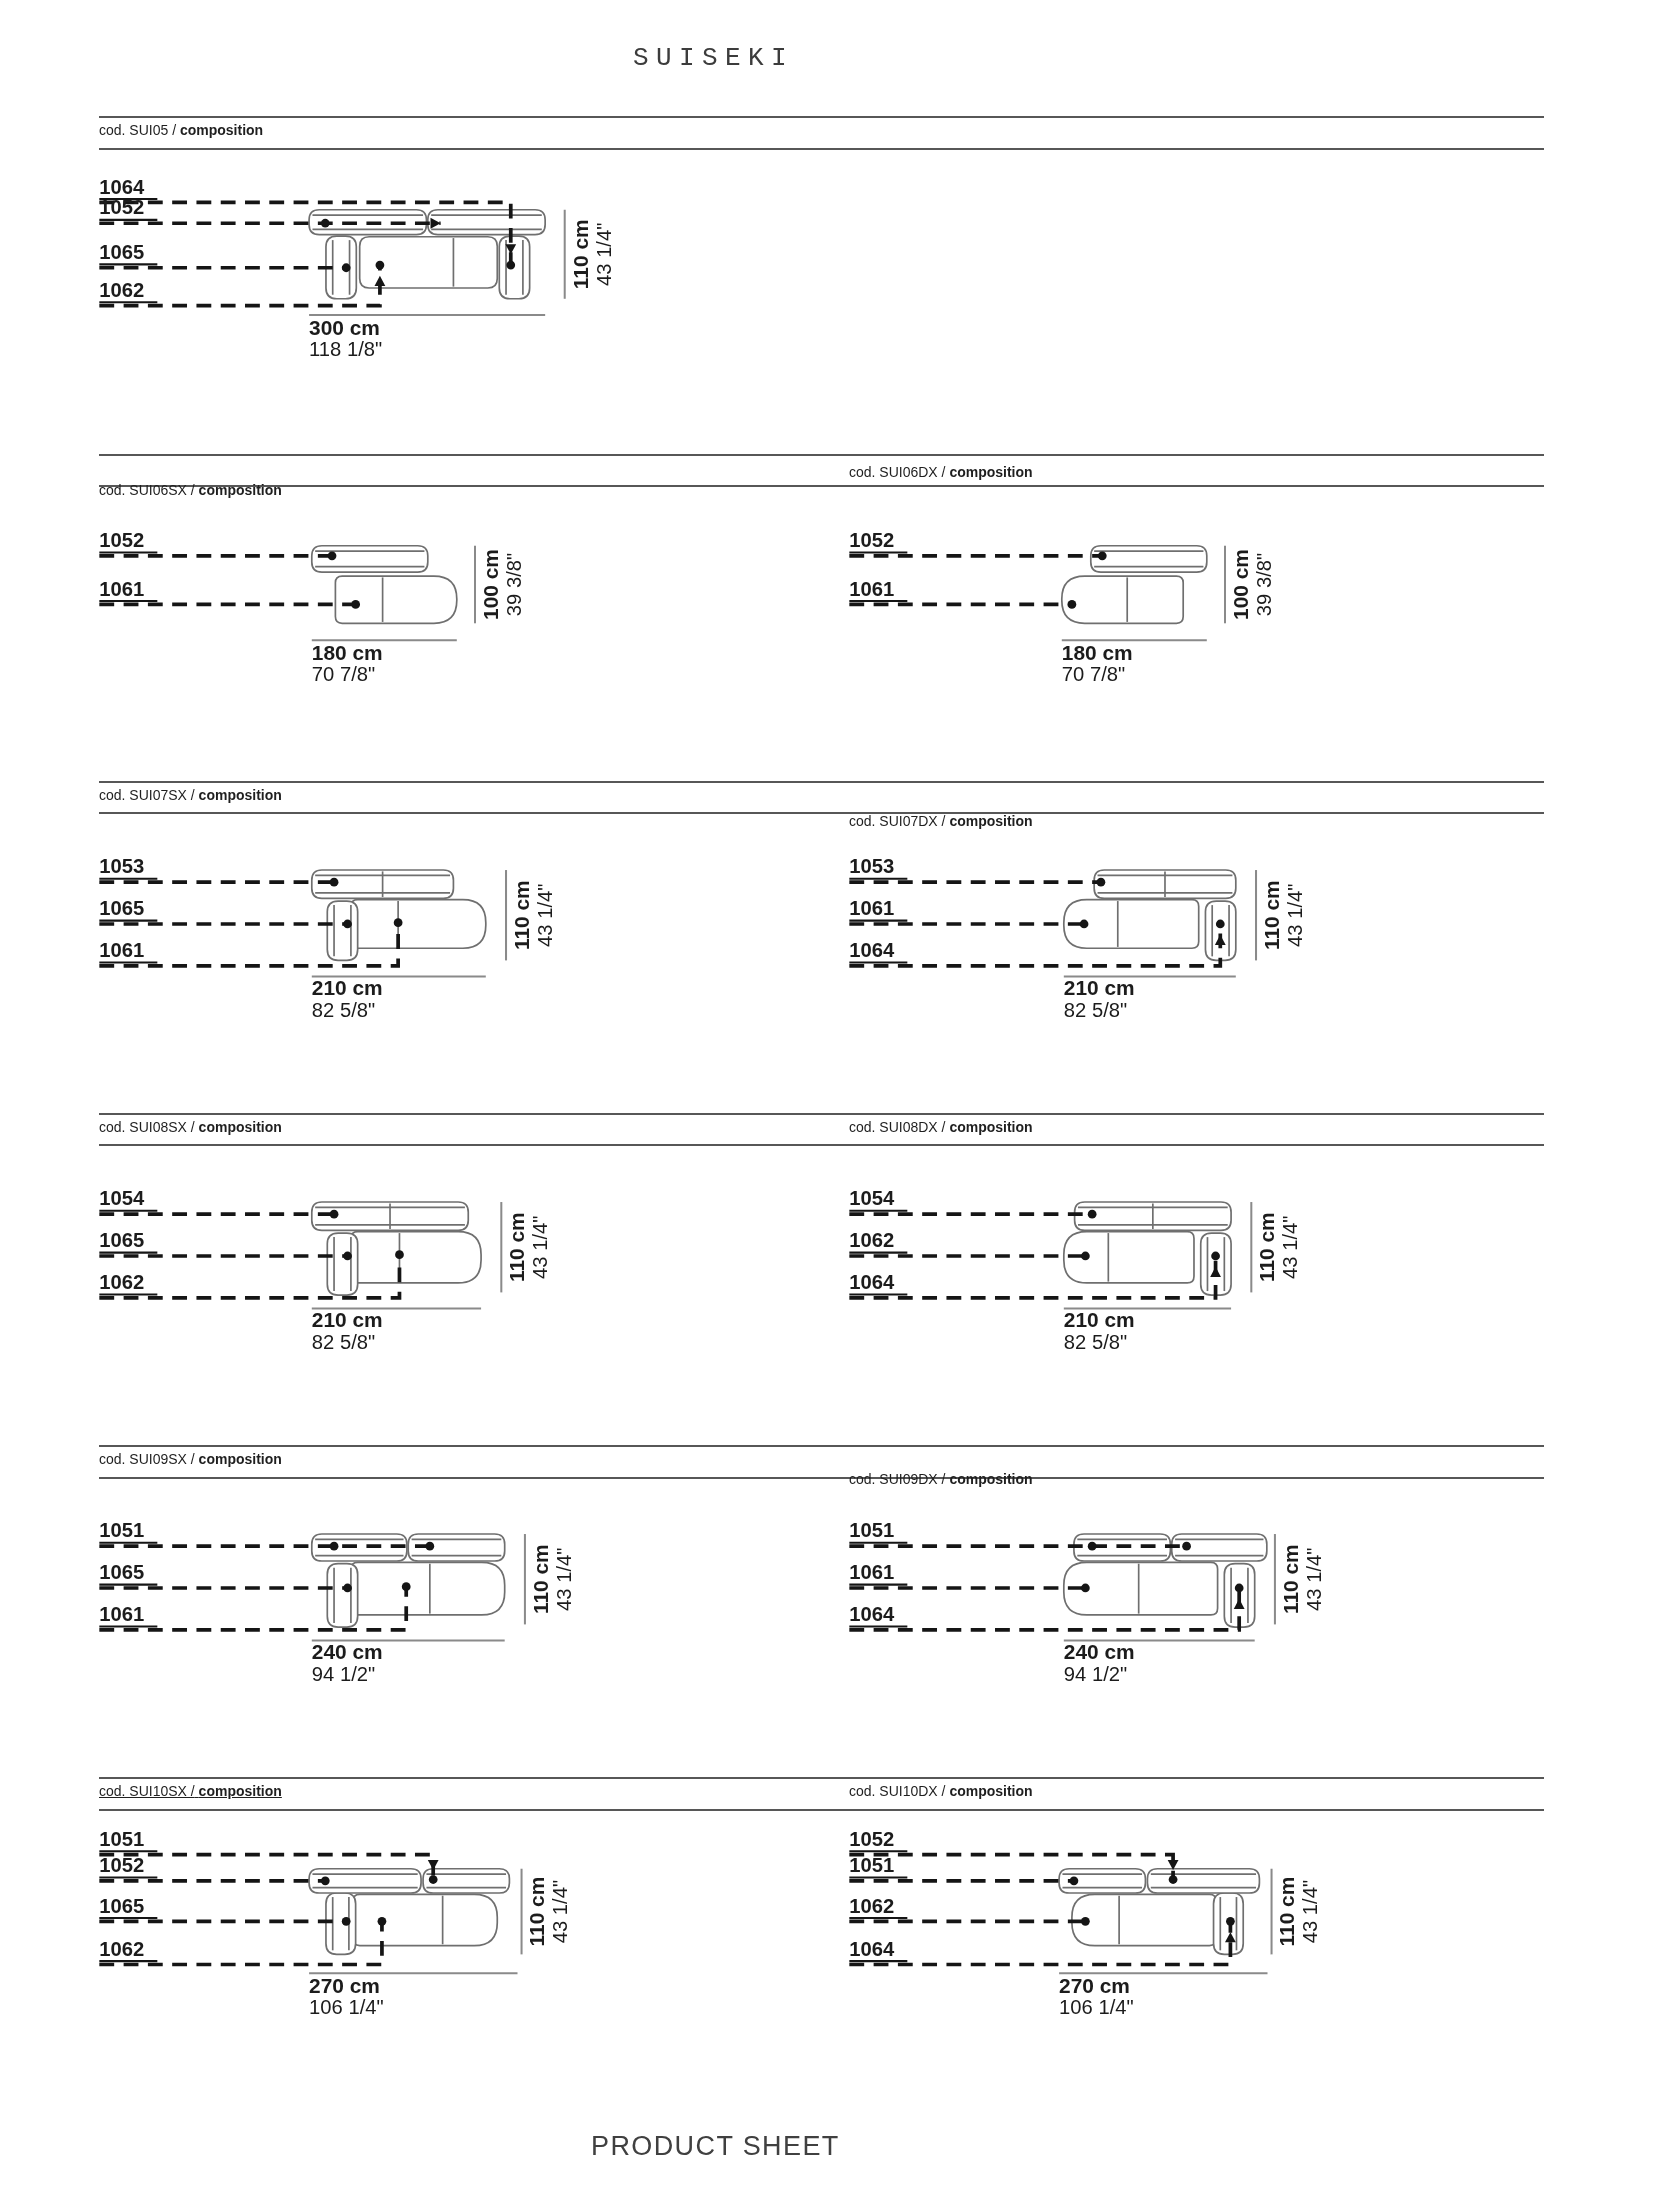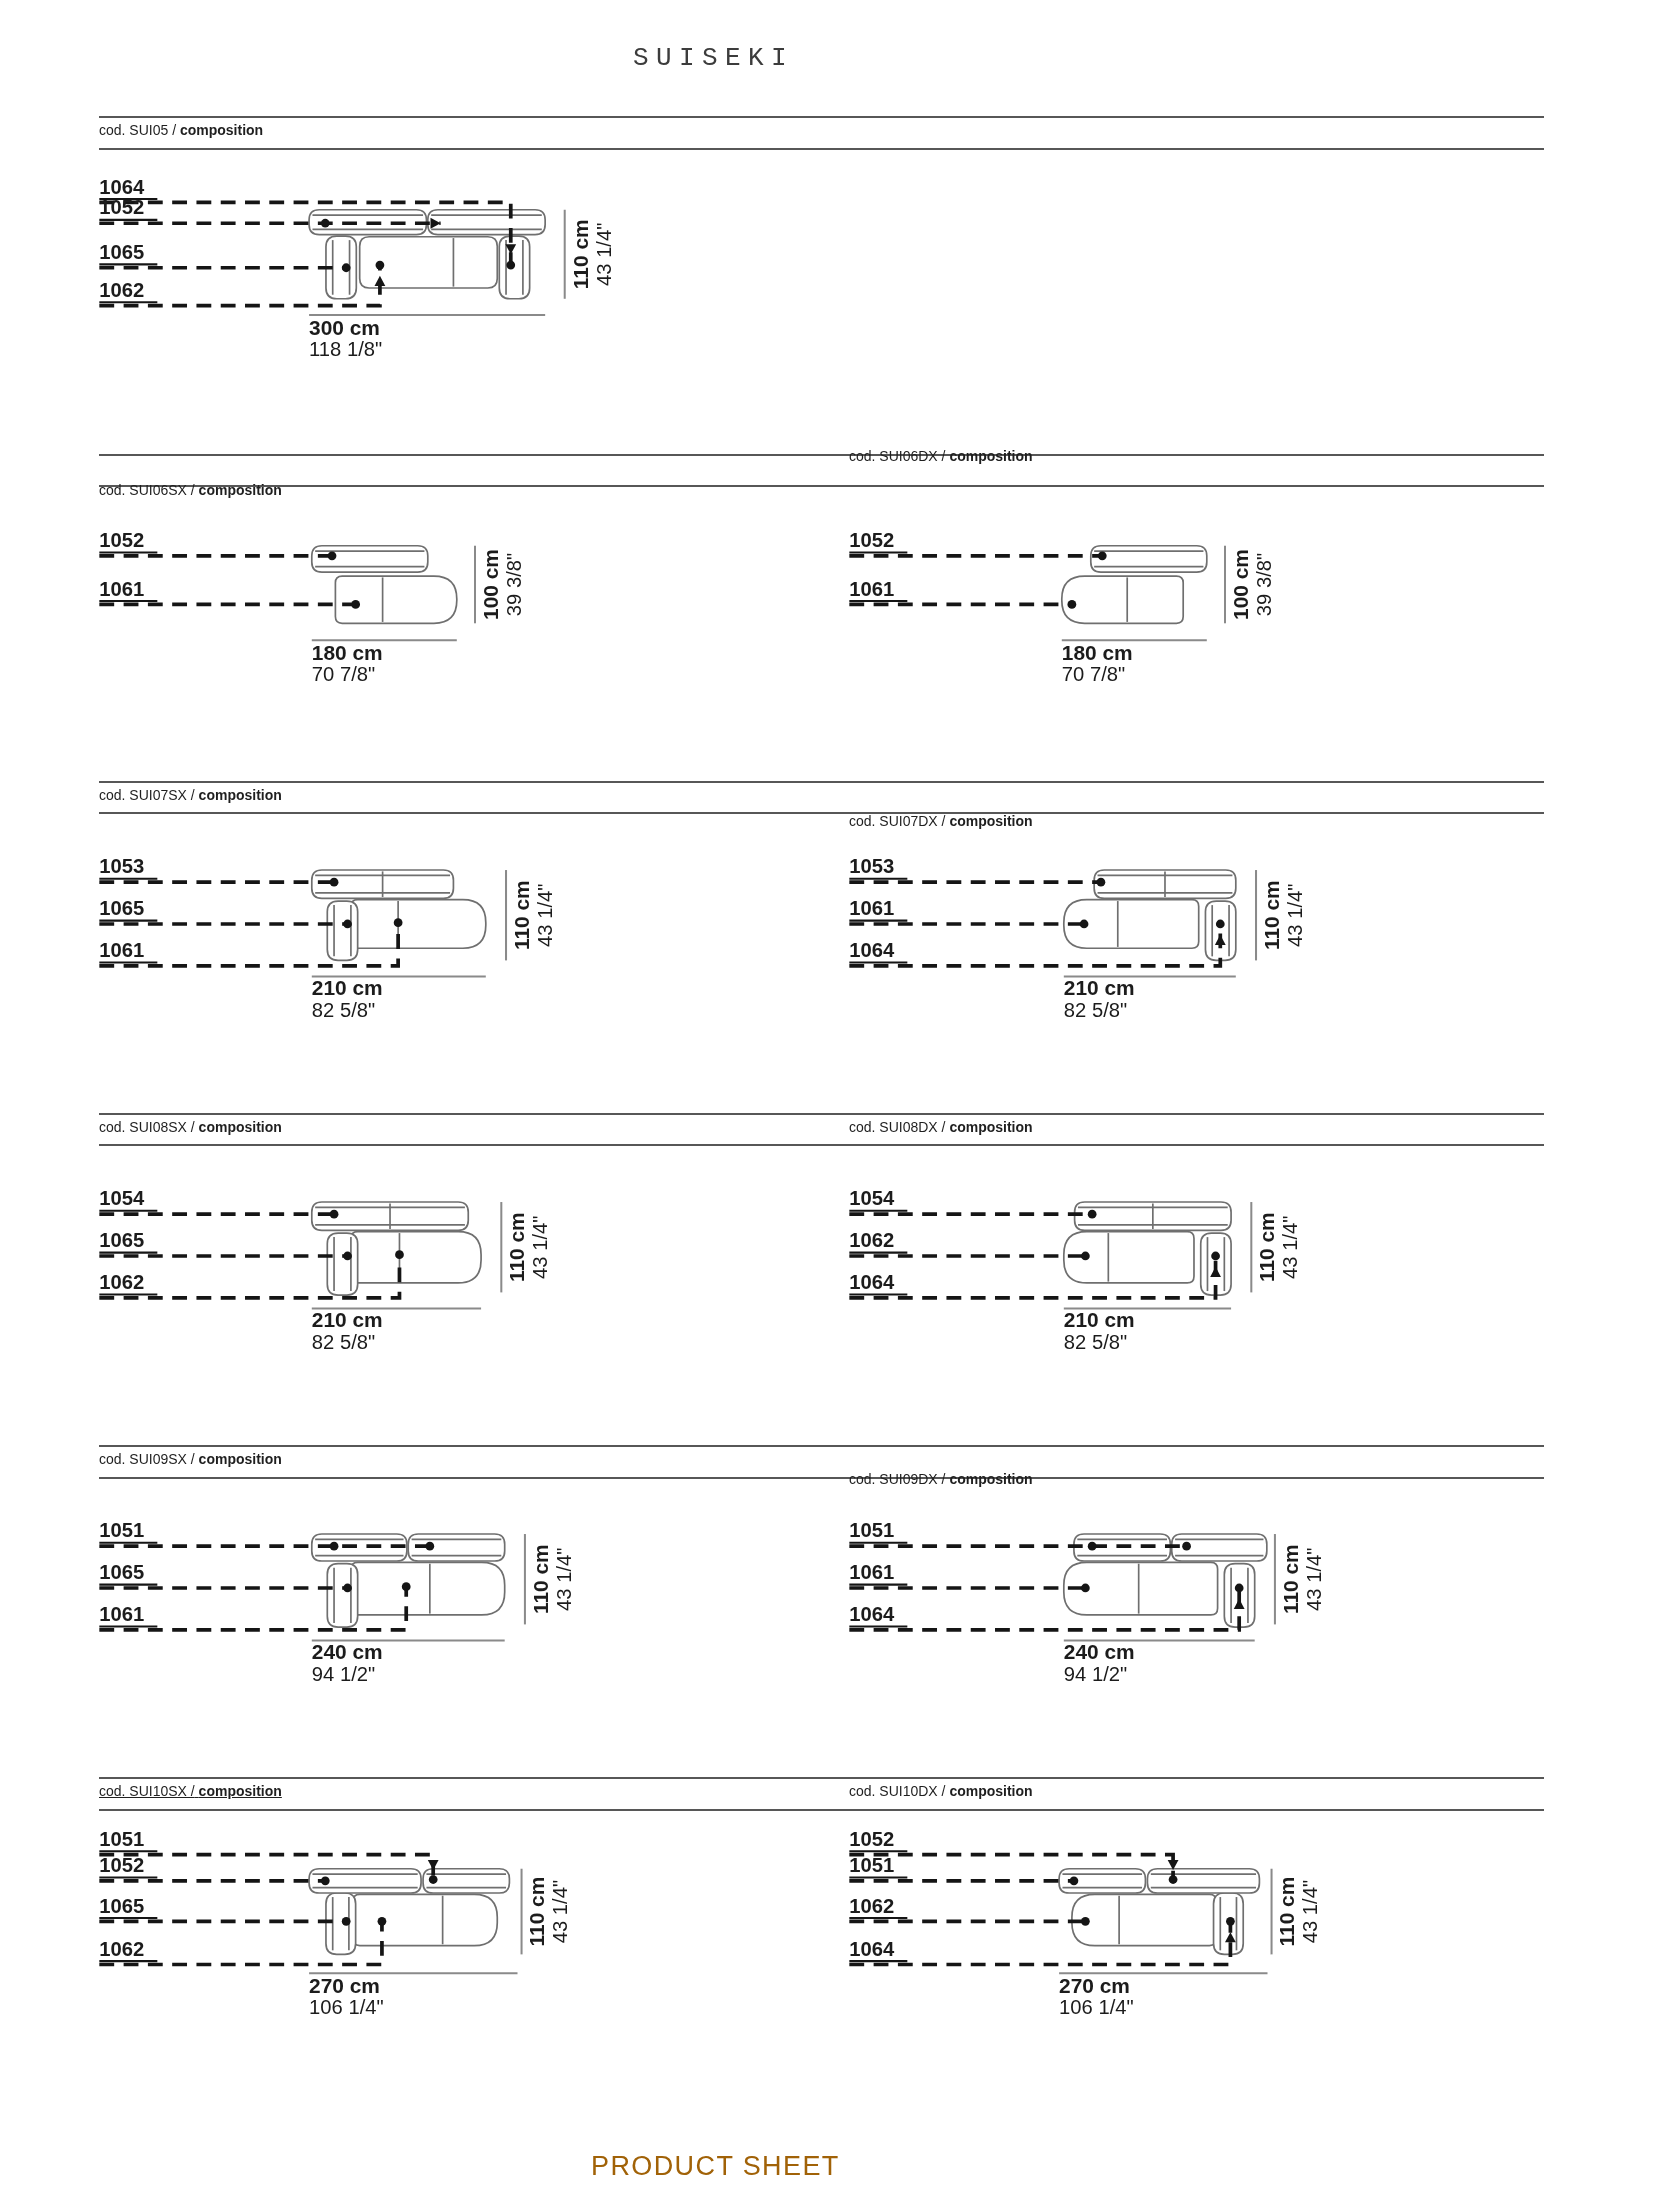--- a/index.html
+++ b/index.html
@@ -6,21 +6,21 @@
   body{
     width:1654px;height:2205px;position:relative;overflow:hidden;
     font-family:"Liberation Sans", sans-serif;color:#2a2a2a;
   }
   .page-title{
     position:absolute;left:633px;top:43px;
     font-size:26px;letter-spacing:7.4px;color:#3c3c3c;font-weight:400;font-family:Liberation Mono, monospace;
   }
   .page-footer{
     position:absolute;left:591px;top:2131px;
-    font-size:27px;letter-spacing:1.4px;color:#a16207;font-weight:400;margin-top:20px;
+    font-size:27px;letter-spacing:1.4px;color:#404040;font-weight:400;
   }
   .rule{
     position:absolute;left:99px;width:1445px;height:2px;background:#575757;
   }
   .sec-header{
     position:absolute;font-size:14px;color:#1f1f1f;white-space:nowrap;
   }
   .sec-header .bold{font-weight:700;}
   svg.diagram{position:absolute;overflow:visible;}
   svg text{fill:#1c1c1c;}
@@ -110,21 +110,21 @@
       <text x="625" y="193.5" class="dim-in" text-anchor="middle" transform="rotate(-90 625 193.5)">39 3/8"</text>
       <text x="0" y="138" class="lbl">1052</text>
       <line x1="0" y1="146" x2="86" y2="146" stroke="#151515" stroke-width="3"></line>
       <polyline points="0,151 345,151" fill="none" stroke="#151515" stroke-width="5.5" stroke-dasharray="22 14"></polyline>
       <circle cx="345" cy="151" r="6.5" fill="#151515"></circle>
       <text x="0" y="210" class="lbl">1061</text>
       <line x1="0" y1="218" x2="86" y2="218" stroke="#151515" stroke-width="3"></line>
       <polyline points="0,223 380,223" fill="none" stroke="#151515" stroke-width="5.5" stroke-dasharray="22 14"></polyline>
       <circle cx="380" cy="223" r="6.5" fill="#151515"></circle>
     </svg>
-    <div class="sec-header" style="left: 849px; top: 448px;"><span>cod. SUI06DX /</span><span> </span><span class="bold">composition</span></div>
+    <div class="sec-header" style="left: 849px; top: 464px;"><span>cod. SUI06DX /</span><span> </span><span class="bold">composition</span></div>
     <svg class="diagram" width="750" height="317" viewBox="0 0 1111 470" style="left: 849px; top: 454px;">
       <g stroke="#6f6f6f" stroke-width="2.5" fill="#ffffff">
         <path d="M 349 181 L 485 181 Q 495 181 495 191 L 495 241 Q 495 251 485 251 L 349 251 Q 315 251 315 217 L 315 215 Q 315 181 349 181 Z"></path>
         <line x1="412" y1="183" x2="412" y2="249"></line>
         <path d="M 373 136 L 515 136 Q 530 136 530 151 L 530 160 Q 530 175 515 175 L 373 175 Q 358 175 358 160 L 358 151 Q 358 136 373 136 Z"></path>
         <line x1="363" y1="144" x2="525" y2="144"></line>
         <line x1="363" y1="167" x2="525" y2="167"></line>
       </g>
       <g stroke="#8a8a8a" stroke-width="3">
         <line x1="315" y1="276" x2="530" y2="276"></line>

